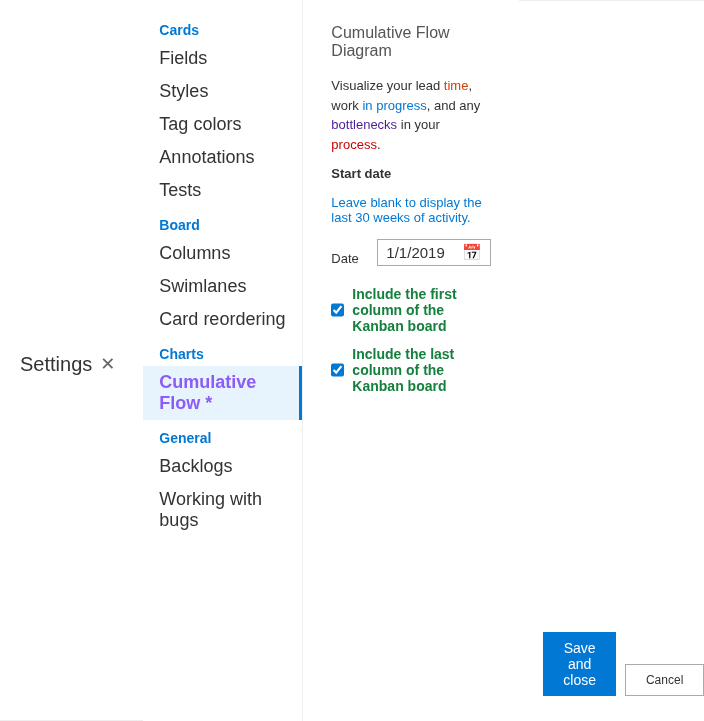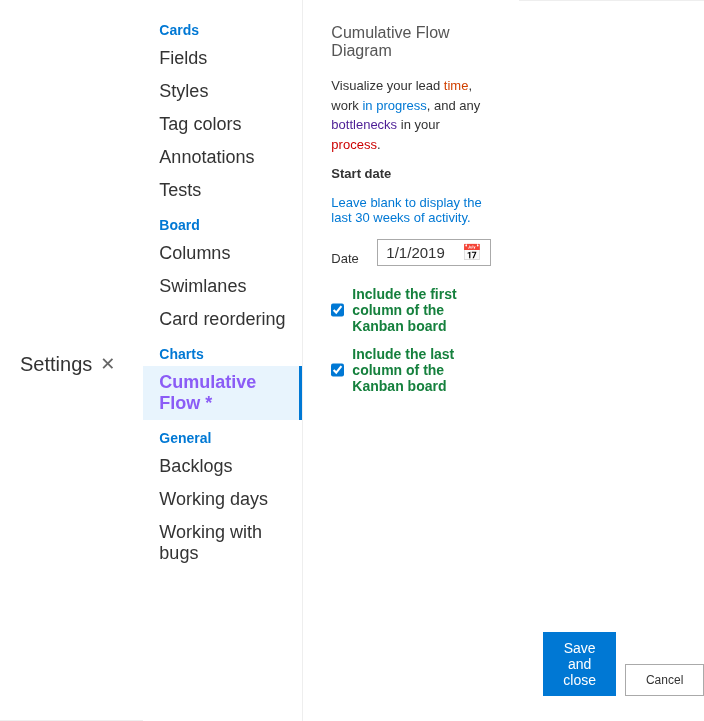--- a/index.html
+++ b/index.html
@@ -219,21 +219,20 @@
       <div class="sidebar-section-label">Board</div>
       <button class="sidebar-item">Columns</button>
       <button class="sidebar-item">Swimlanes</button>
       <button class="sidebar-item">Card reordering</button>
 
       <div class="sidebar-section-label">Charts</div>
       <button class="sidebar-item active">Cumulative Flow *</button>
 
       <div class="sidebar-section-label">General</div>
       <button class="sidebar-item">Backlogs</button>
-      <button class="sidebar-item">Working days</button>
       <button class="sidebar-item">Working with bugs</button>
     </div>
 
     <div class="main-content">
       <div class="section-title">Cumulative Flow Diagram</div>
 
       <p class="description-text">
         Visualize your lead <span style="color:#d04000;">time</span>, work <span style="color:#0078d4;">in progress</span>, and any <span style="color:#4c1d95;">bottlenecks</span> in your <span style="color:#c00;">process</span>.
       </p>
 

